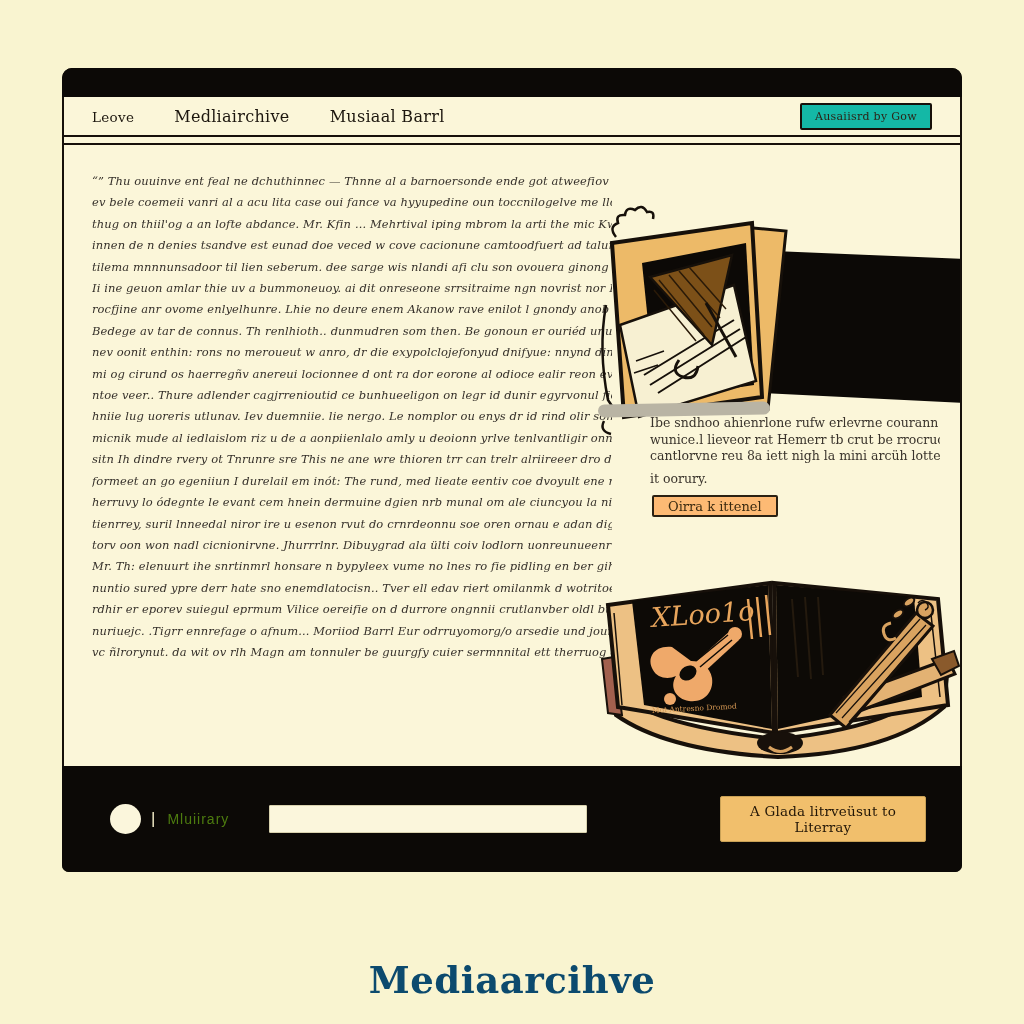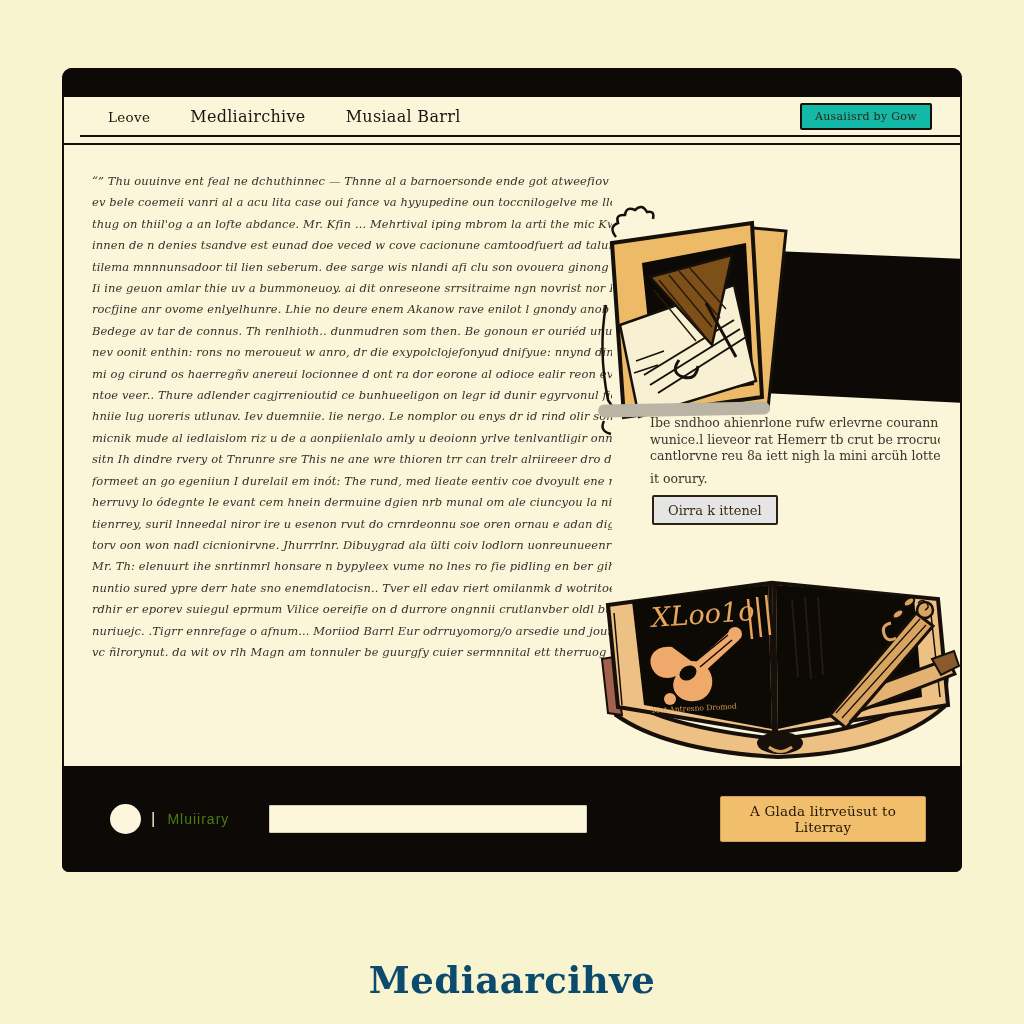--- a/index.html
+++ b/index.html
@@ -8,21 +8,21 @@
 
   .window {
     position:absolute; left:62px; top:68px; width:900px; height:804px;
     background:#fbf6d9; border:2px solid #16100a; border-radius:10px 10px 7px 7px;
   }
   .titlebar {
     position:absolute; left:-2px; top:-2px; right:-2px; height:29px;
     background:#0c0906; border-radius:10px 10px 0 0;
   }
   .nav {
-    position:absolute; left:16px; top:27px; right:0; height:40px;
+    position:absolute; left:0; top:27px; right:0; height:40px;
     display:flex; align-items:center; padding:0 28px;
     border-bottom:2px solid #16100a; background:#fbf6d9;
   }
   .nav-items { display:flex; align-items:baseline; gap:40px; }
   .nav-items > div { cursor:pointer; color:#1c160e; letter-spacing:0.3px; white-space:nowrap; }
   .nav-items > div:nth-child(1) { font-size:13.5px; font-weight:500; }
   .nav-items > div:nth-child(2), .nav-items > div:nth-child(3) { font-size:16px; font-weight:400; }
   .award-btn {
     margin-left:auto; background:#14b8a6; border:2px solid #16100a; border-radius:2px;
     font-family:"DejaVu Serif", serif; font-size:11px; color:#2c2417;
@@ -39,22 +39,22 @@
   }
 
   .illus-top { position:absolute; left:520px; top:40px; width:380px; height:270px; }
   .illus-book { position:absolute; left:528px; top:402px; width:372px; height:220px; }
   .illus-top svg, .illus-book svg { width:100%; height:100%; display:block; }
 
   .aside-blurb { position:absolute; left:586px; top:270px; width:290px; }
   .blurb-line { font-size:12.5px; line-height:16.5px; color:#3a342c; white-space:nowrap; overflow:hidden; }
   .blurb-line:last-child { margin-top:6px; }
   .listen-btn {
-    position:absolute; left:588px; top:350px; min-width:100px; height:30px;
-    background:#e5e5e5; border:2px solid #2a2112; border-radius:2px;
+    position:absolute; left:588px; top:350px; min-width:100px; height:22px;
+    background:#fdba74; border:2px solid #2a2112; border-radius:2px;
     font-family:"DejaVu Serif", serif; font-size:13px; color:#3a2a10;
     padding:0 14px; cursor:pointer;
   }
 
   .footer {
     position:absolute; left:-2px; right:-2px; bottom:-2px; height:106px;
     background:#0c0906; border-radius:0 0 7px 7px;
     display:flex; align-items:center; padding:0 36px;
   }
   .dot { width:31px; height:30px; border-radius:50%; background:#fbf6dc; margin-left:12px; flex:none; }

